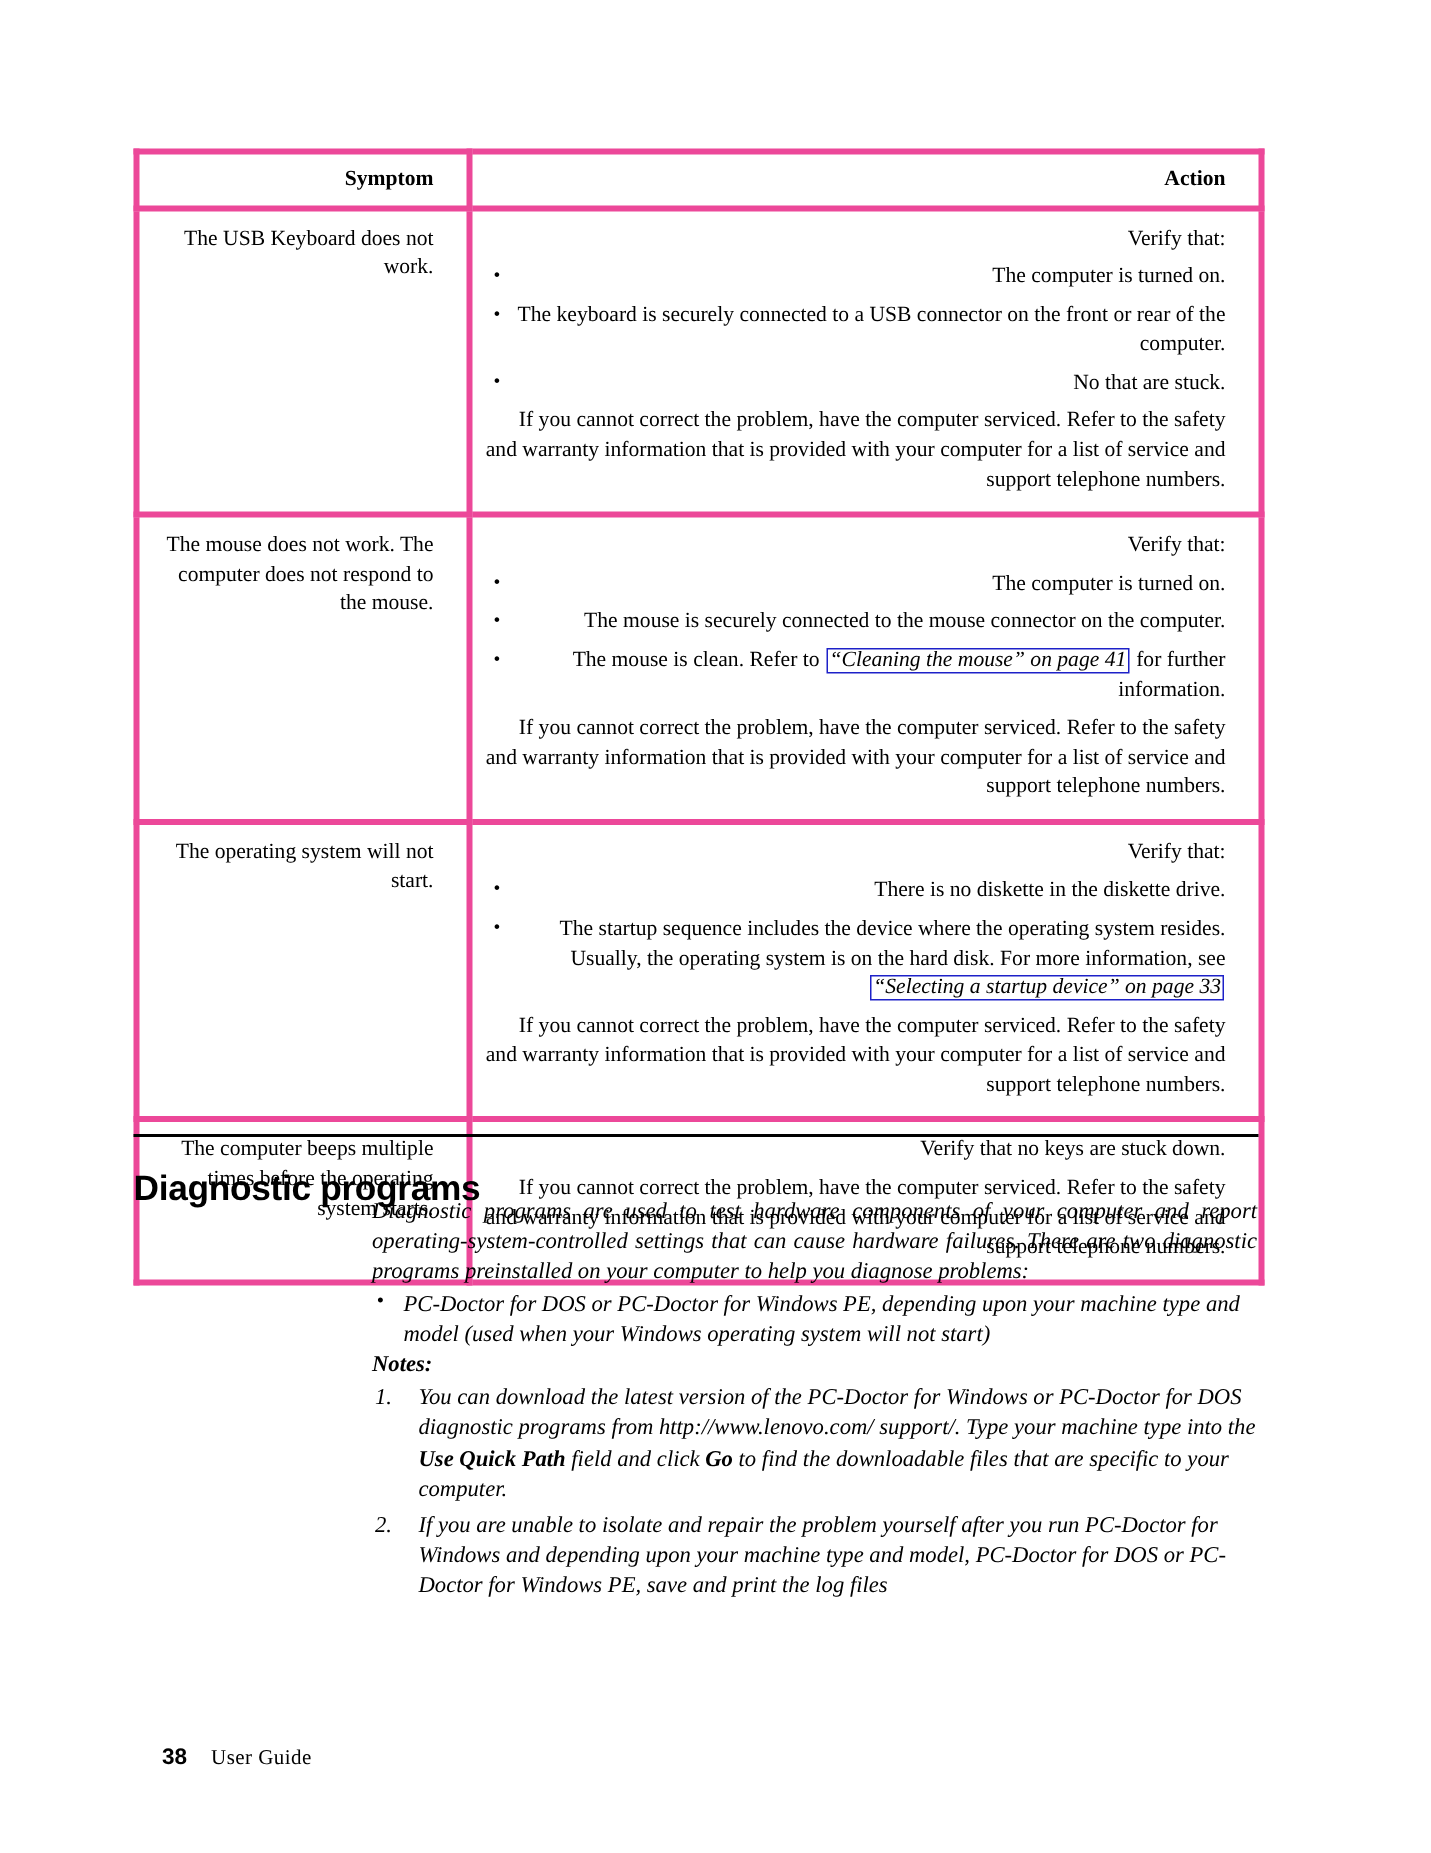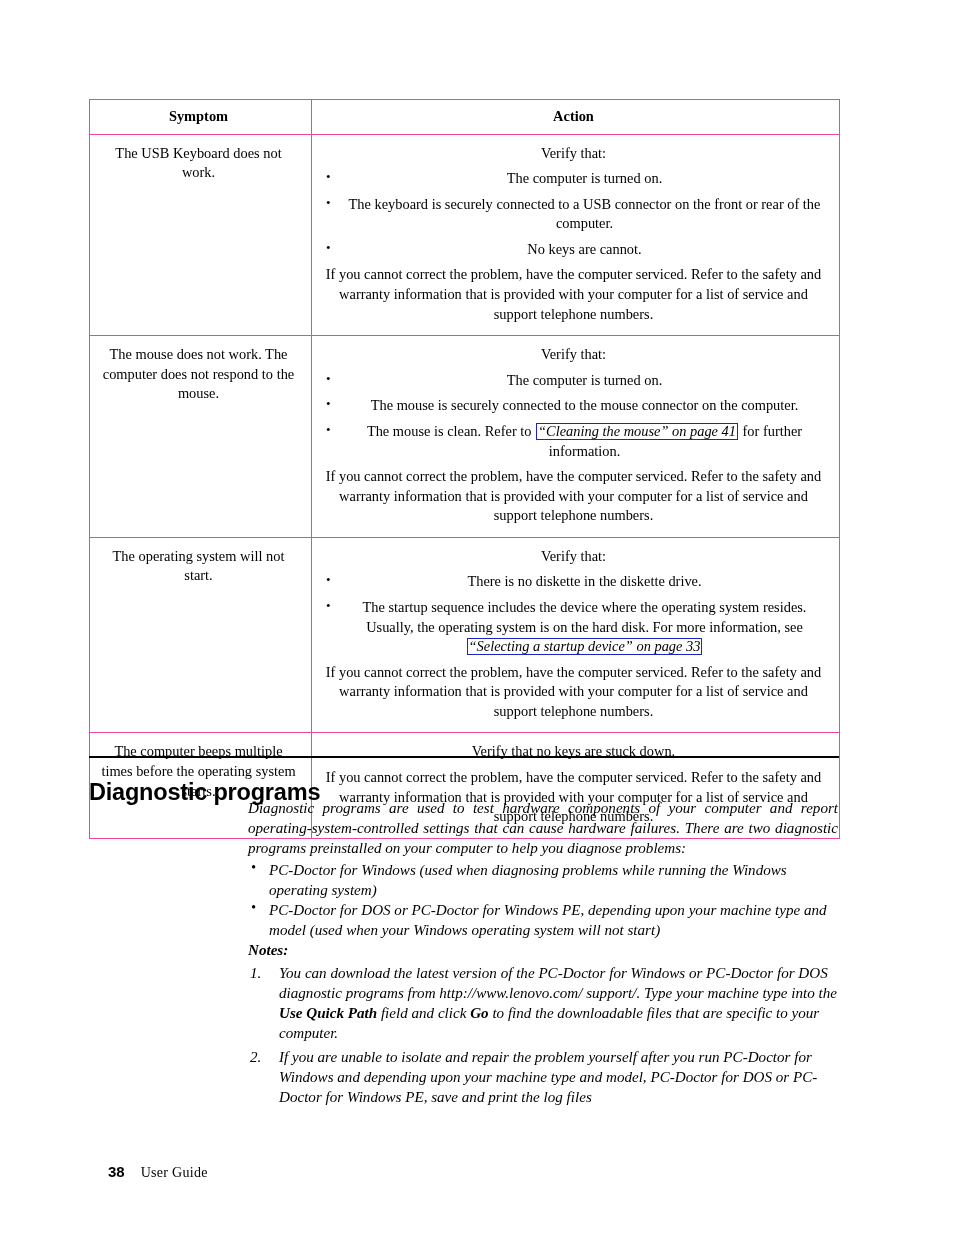--- a/index.html
+++ b/index.html
@@ -30,27 +30,27 @@
     top: 99px;
     width: 750px;
   }
   table.troubleshoot {
     border-collapse: collapse;
     width: 750px;
     table-layout: fixed;
   }
   table.troubleshoot td,
   table.troubleshoot th {
-    border: 1px solid #ec4899;
+    border: 4px solid #ec4899;
     vertical-align: top;
-    padding: 9px 12px 11px 8px;
+    padding: 9px 22px 11px 8px;
     font-size: 14.4px;
     line-height: 1.36;
     font-family: "Liberation Serif", serif;
-    text-align: center;
+    text-align: right;
     font-weight: normal;
   }
   table.troubleshoot th {
     font-weight: bold;
     padding-top: 7px;
     padding-bottom: 7px;
   }
   col.c-sym { width: 222px; }
   col.c-act { width: 528px; }
 
@@ -210,21 +210,21 @@
 
         <tr>
           <td>
             <p class="symptom-text">The USB Keyboard does not work.</p>
           </td>
           <td>
             <p class="cell-intro">Verify that:</p>
             <ul class="bullets">
               <li>The computer is turned on.</li>
               <li>The keyboard is securely connected to a USB connector on the front or rear of the computer.</li>
-              <li>No keys are cannot.</li>
+              <li>No that are stuck.</li>
             </ul>
             <p class="cell-trailer">If you cannot correct the problem, have the computer serviced. Refer to the safety and warranty information that is provided with your computer for a list of service and support telephone numbers.</p>
           </td>
         </tr>
 
         <tr>
           <td>
             <p class="symptom-text">The mouse does not work. The computer does not respond to the mouse.</p>
           </td>
           <td>
@@ -266,21 +266,20 @@
     </table>
   </div>
 
   <div class="section-rule"></div>
   <h1 class="section-title">Diagnostic programs</h1>
 
   <div class="body-col">
     <p class="para">Diagnostic programs are used to test hardware components of your computer and report operating-system-controlled settings that can cause hardware failures. There are two diagnostic programs preinstalled on your computer to help you diagnose problems:</p>
 
     <ul class="dash-list">
-      <li>PC-Doctor for Windows (used when diagnosing problems while running the Windows operating system)</li>
       <li>PC-Doctor for DOS or PC-Doctor for Windows PE, depending upon your machine type and model (used when your Windows operating system will not start)</li>
     </ul>
 
     <p class="notes-label">Notes:</p>
 
     <ol class="notes-list">
       <li><span>You can download the latest version of the PC-Doctor for Windows or PC-Doctor for DOS diagnostic programs from http://www.lenovo.com/ support/. Type your machine type into the </span><span class="b">Use Quick Path</span><span> field and click </span><span class="b">Go</span><span> to find the downloadable files that are specific to your computer.</span></li>
       <li><span>If you are unable to isolate and repair the problem yourself after you run PC-Doctor for Windows and depending upon your machine type and model, PC-Doctor for DOS or PC-Doctor for Windows PE, save and print the log files</span></li>
     </ol>
   </div>

